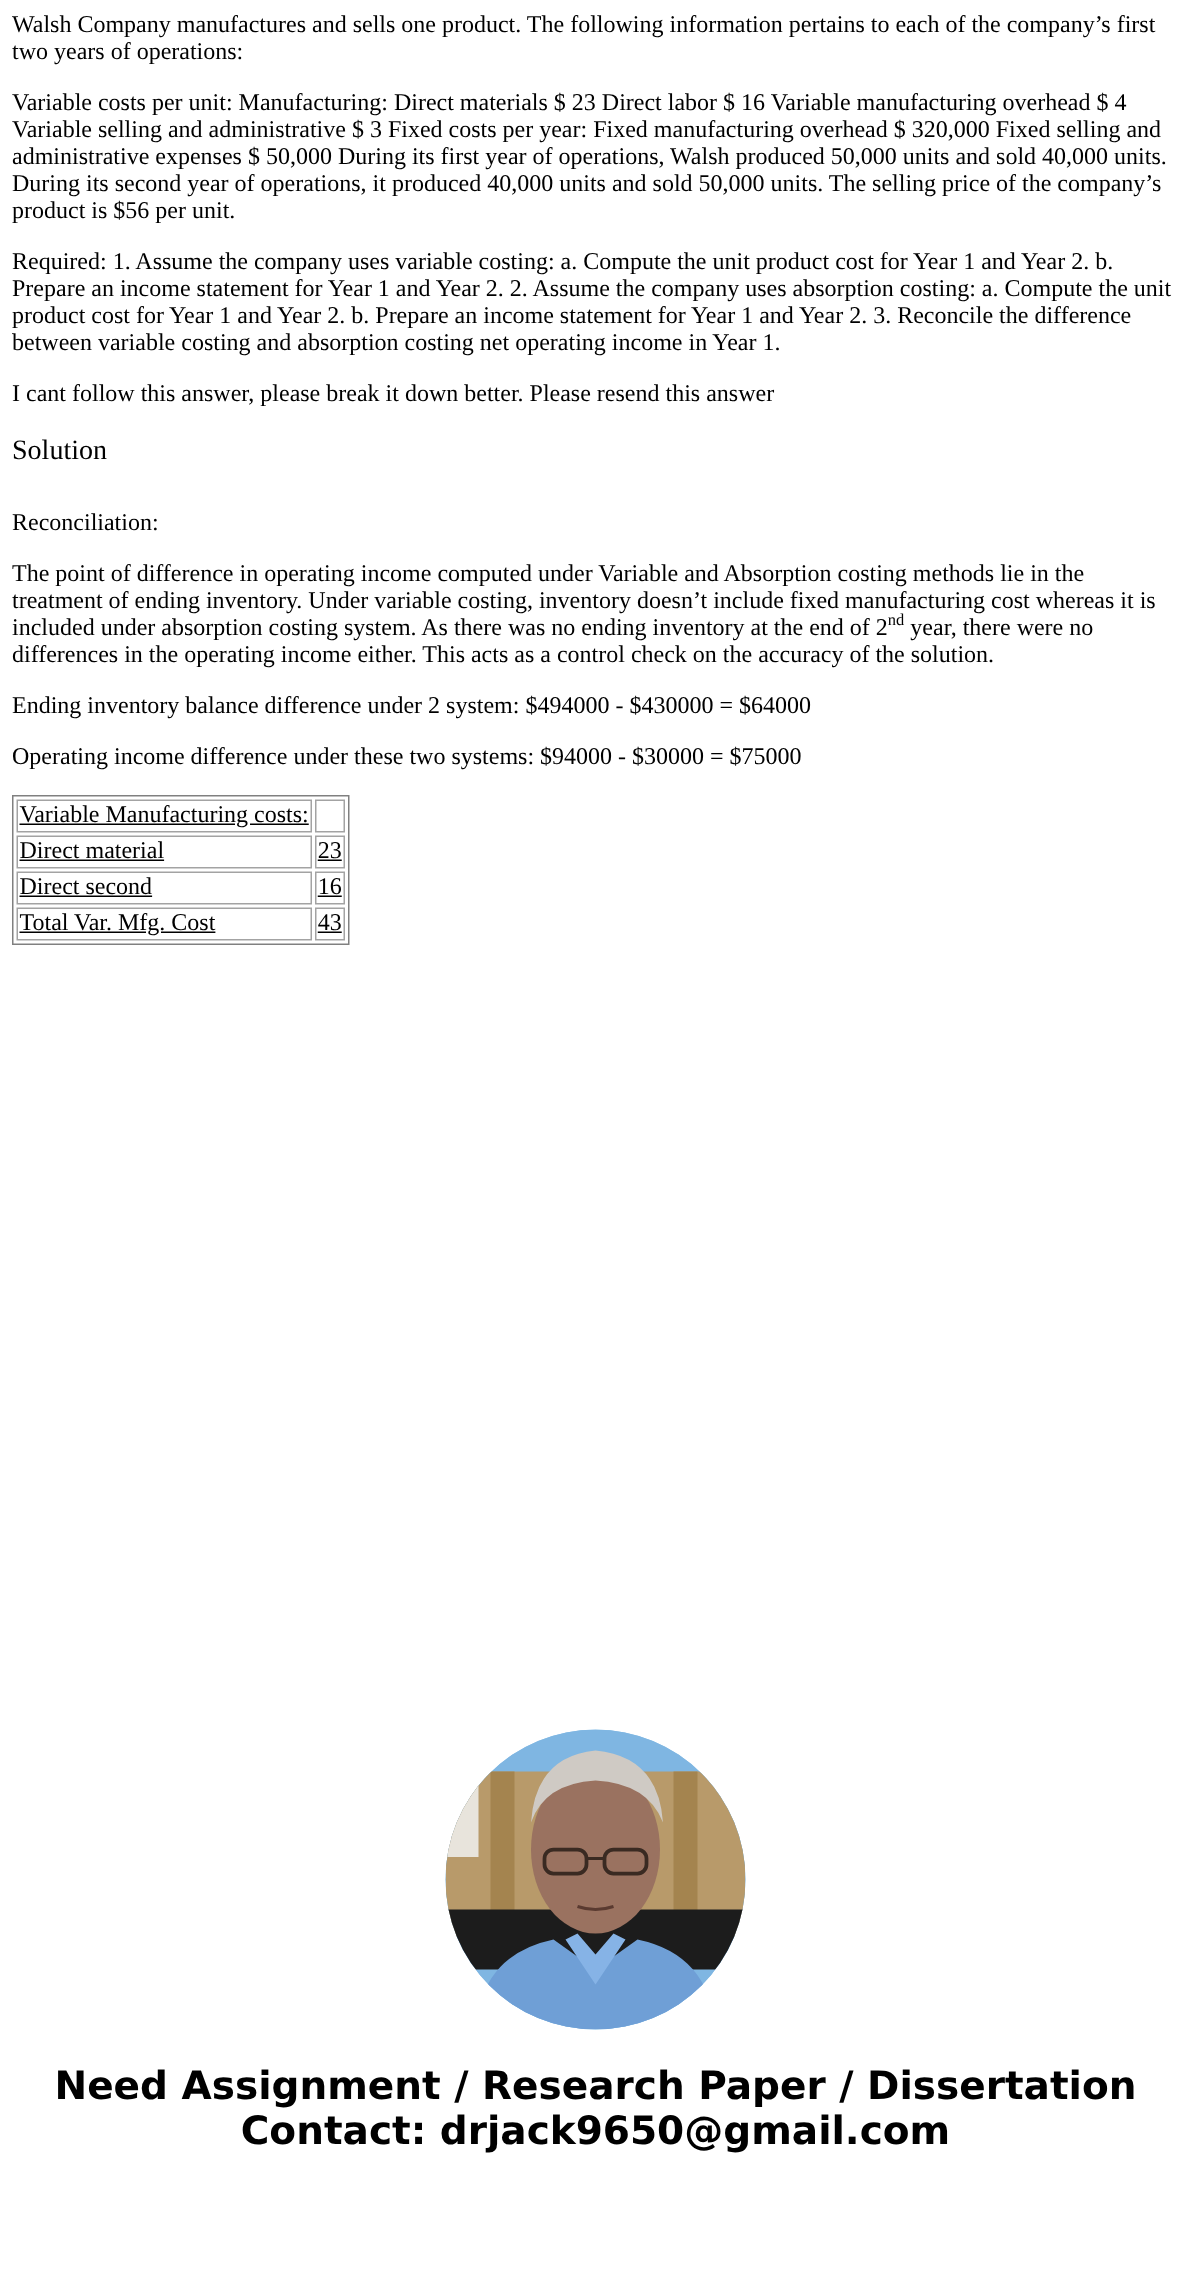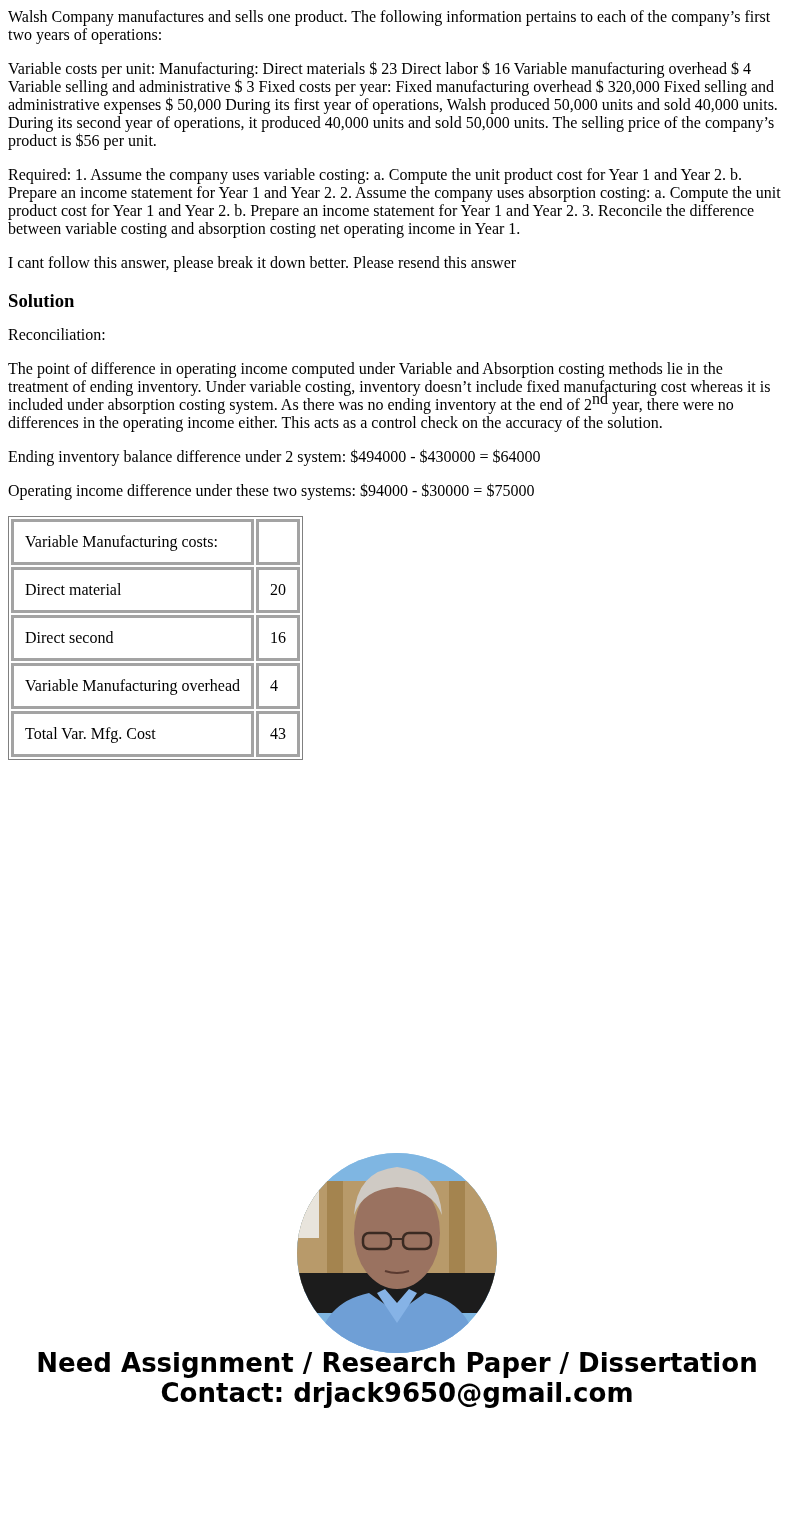--- a/index.html
+++ b/index.html
@@ -11,52 +11,53 @@
     font-size: 16px;
     line-height: 18px;
     color: #000;
     overflow: hidden;
   }
   .content { padding: 0 8px; }
   p { margin: 0 0 16px 0; }
   .p-first { margin-top: 8px; }
   h3 {
     font-size: 18.7px;
-    font-weight: bold;
-    margin: 18px 0 14px 0;
+    font-weight: normal;
+    margin: 18px 0 28px 0;
     line-height: 22px;
   }
-  sup { font-size: 16px; line-height: 0; vertical-align: super; }
+  sup { font-size: 11px; line-height: 0; vertical-align: super; }
   table.costs {
     border: 1px solid #808080;
     border-collapse: separate;
     border-spacing: 2px;
     margin-top: 0;
   }
   table.costs td {
-    border: 3px solid #a3a3a3;
-    padding: 11px;
+    border: 1px solid #a3a3a3;
+    padding: 1px;
     height: 18px;
     line-height: 18px;
     font-size: 16px;
+    text-decoration: underline;
   }
   .avatar {
     position: absolute;
     left: 297px;
     top: 1153px;
     width: 200px;
     height: 200px;
     border-radius: 50%;
     overflow: hidden;
     background: #8cc0e8;
   }
   .promo {
     position: absolute;
     left: 0;
-    top: 1348px;
+    top: 1376px;
     width: 794px;
     text-align: center;
     font-family: "DejaVu Sans", sans-serif;
     font-weight: bold;
     font-size: 26px;
     line-height: 30px;
     color: #000;
   }
 </style>
 </head>
@@ -78,29 +79,25 @@
   <p>Operating income difference under these two systems: $94000 - $30000 = $75000</p>
 
   <table class="costs">
     <tbody>
       <tr>
         <td>Variable Manufacturing costs:</td>
         <td style="min-width:14px;"></td>
       </tr>
       <tr>
         <td>Direct material</td>
-        <td>20</td>
+        <td>23</td>
       </tr>
       <tr>
         <td>Direct second</td>
         <td>16</td>
-      </tr>
-      <tr>
-        <td>Variable Manufacturing overhead</td>
-        <td>4</td>
       </tr>
       <tr>
         <td>Total Var. Mfg. Cost</td>
         <td>43</td>
       </tr>
     </tbody>
   </table>
 </div>
 
 <div class="avatar">

